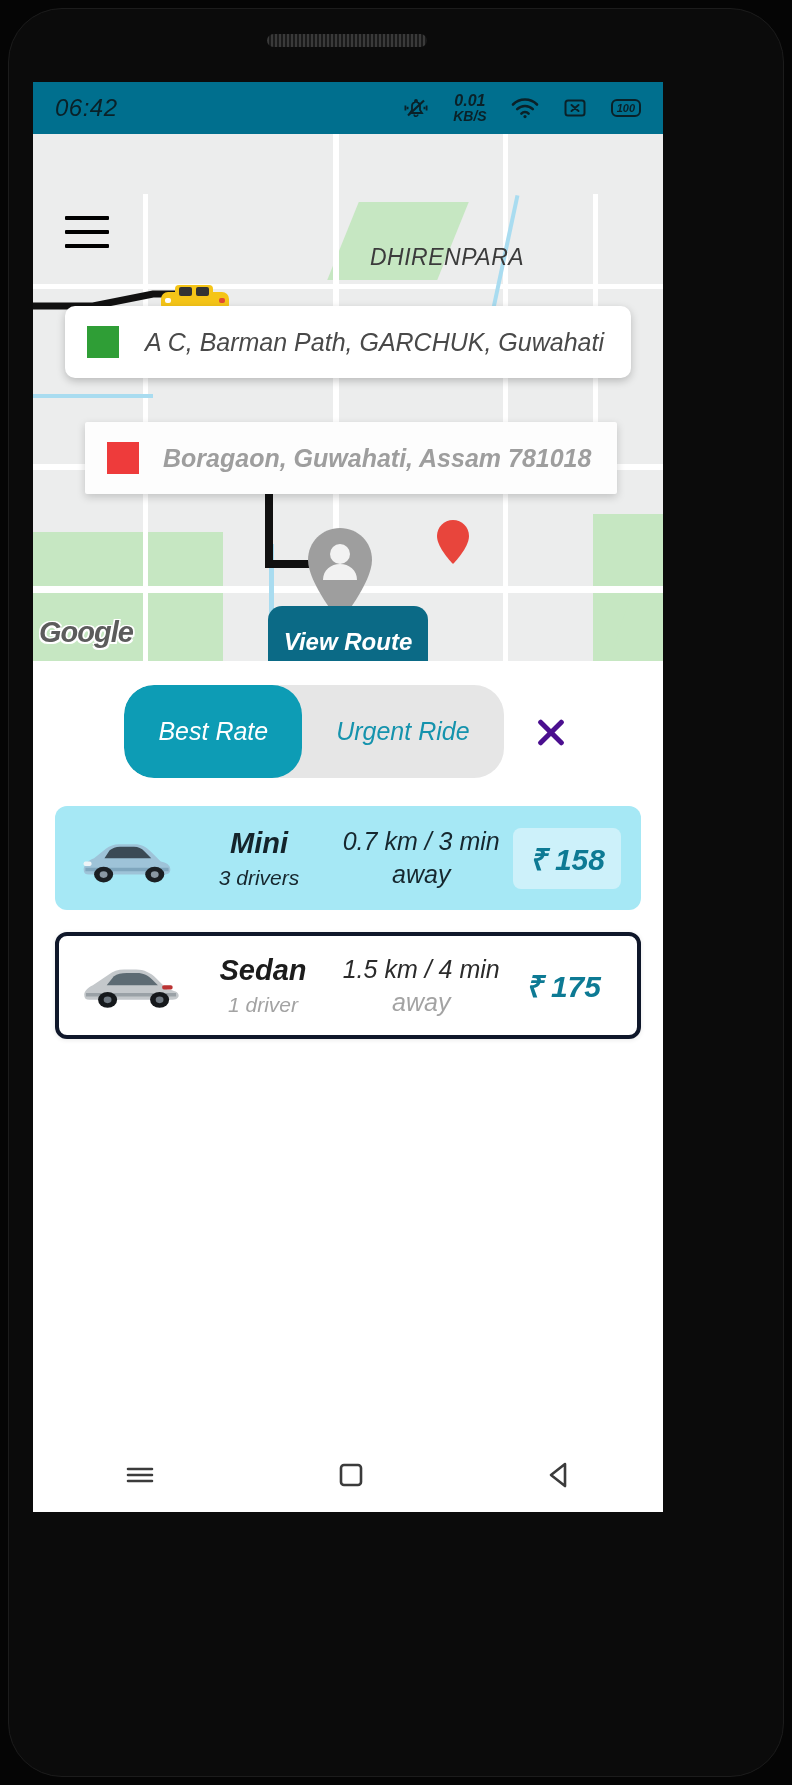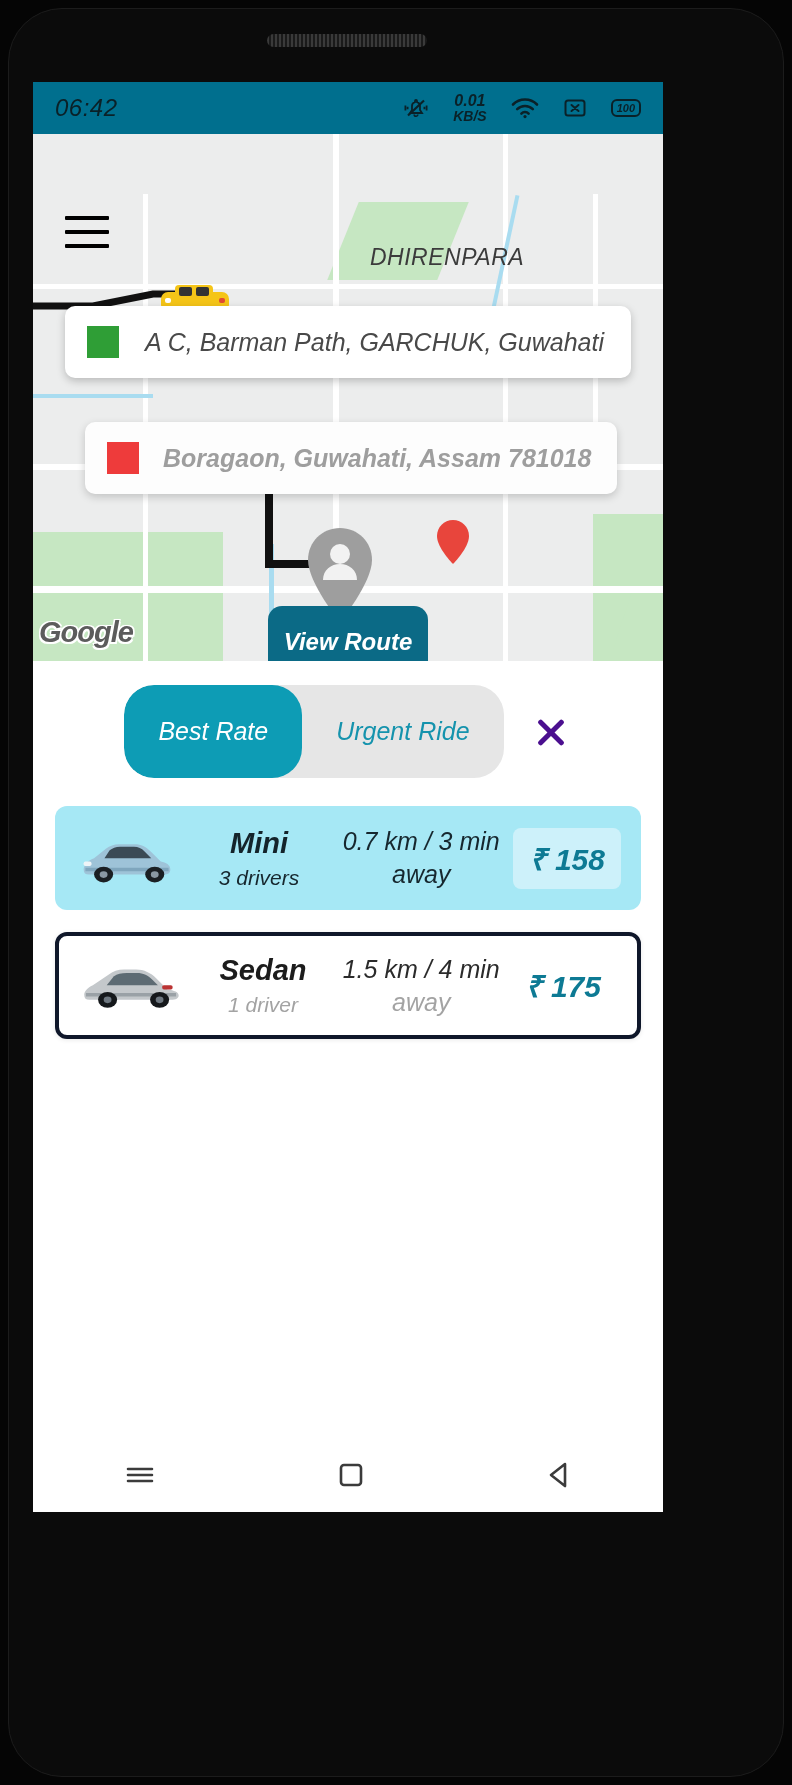--- a/index.html
+++ b/index.html
@@ -174,21 +174,21 @@
     display: flex;
     align-items: center;
     gap: 26px;
     z-index: 25;
   }
   #dest-card {
     position: absolute;
     left: 52px; top: 288px;
     width: 532px;
     background: #fdfdfd;
-    border-radius: 10px;
+    border-radius: 2px;
     box-shadow: 0 3px 9px rgba(0,0,0,0.18);
     padding: 20px 22px;
     display: flex;
     align-items: center;
     gap: 24px;
     z-index: 24;
   }
   .sq-marker { width: 32px; height: 32px; flex: 0 0 auto; }
   .sq-green { background: #2f9e36; }
   .sq-red { background: #ee3b3b; }

